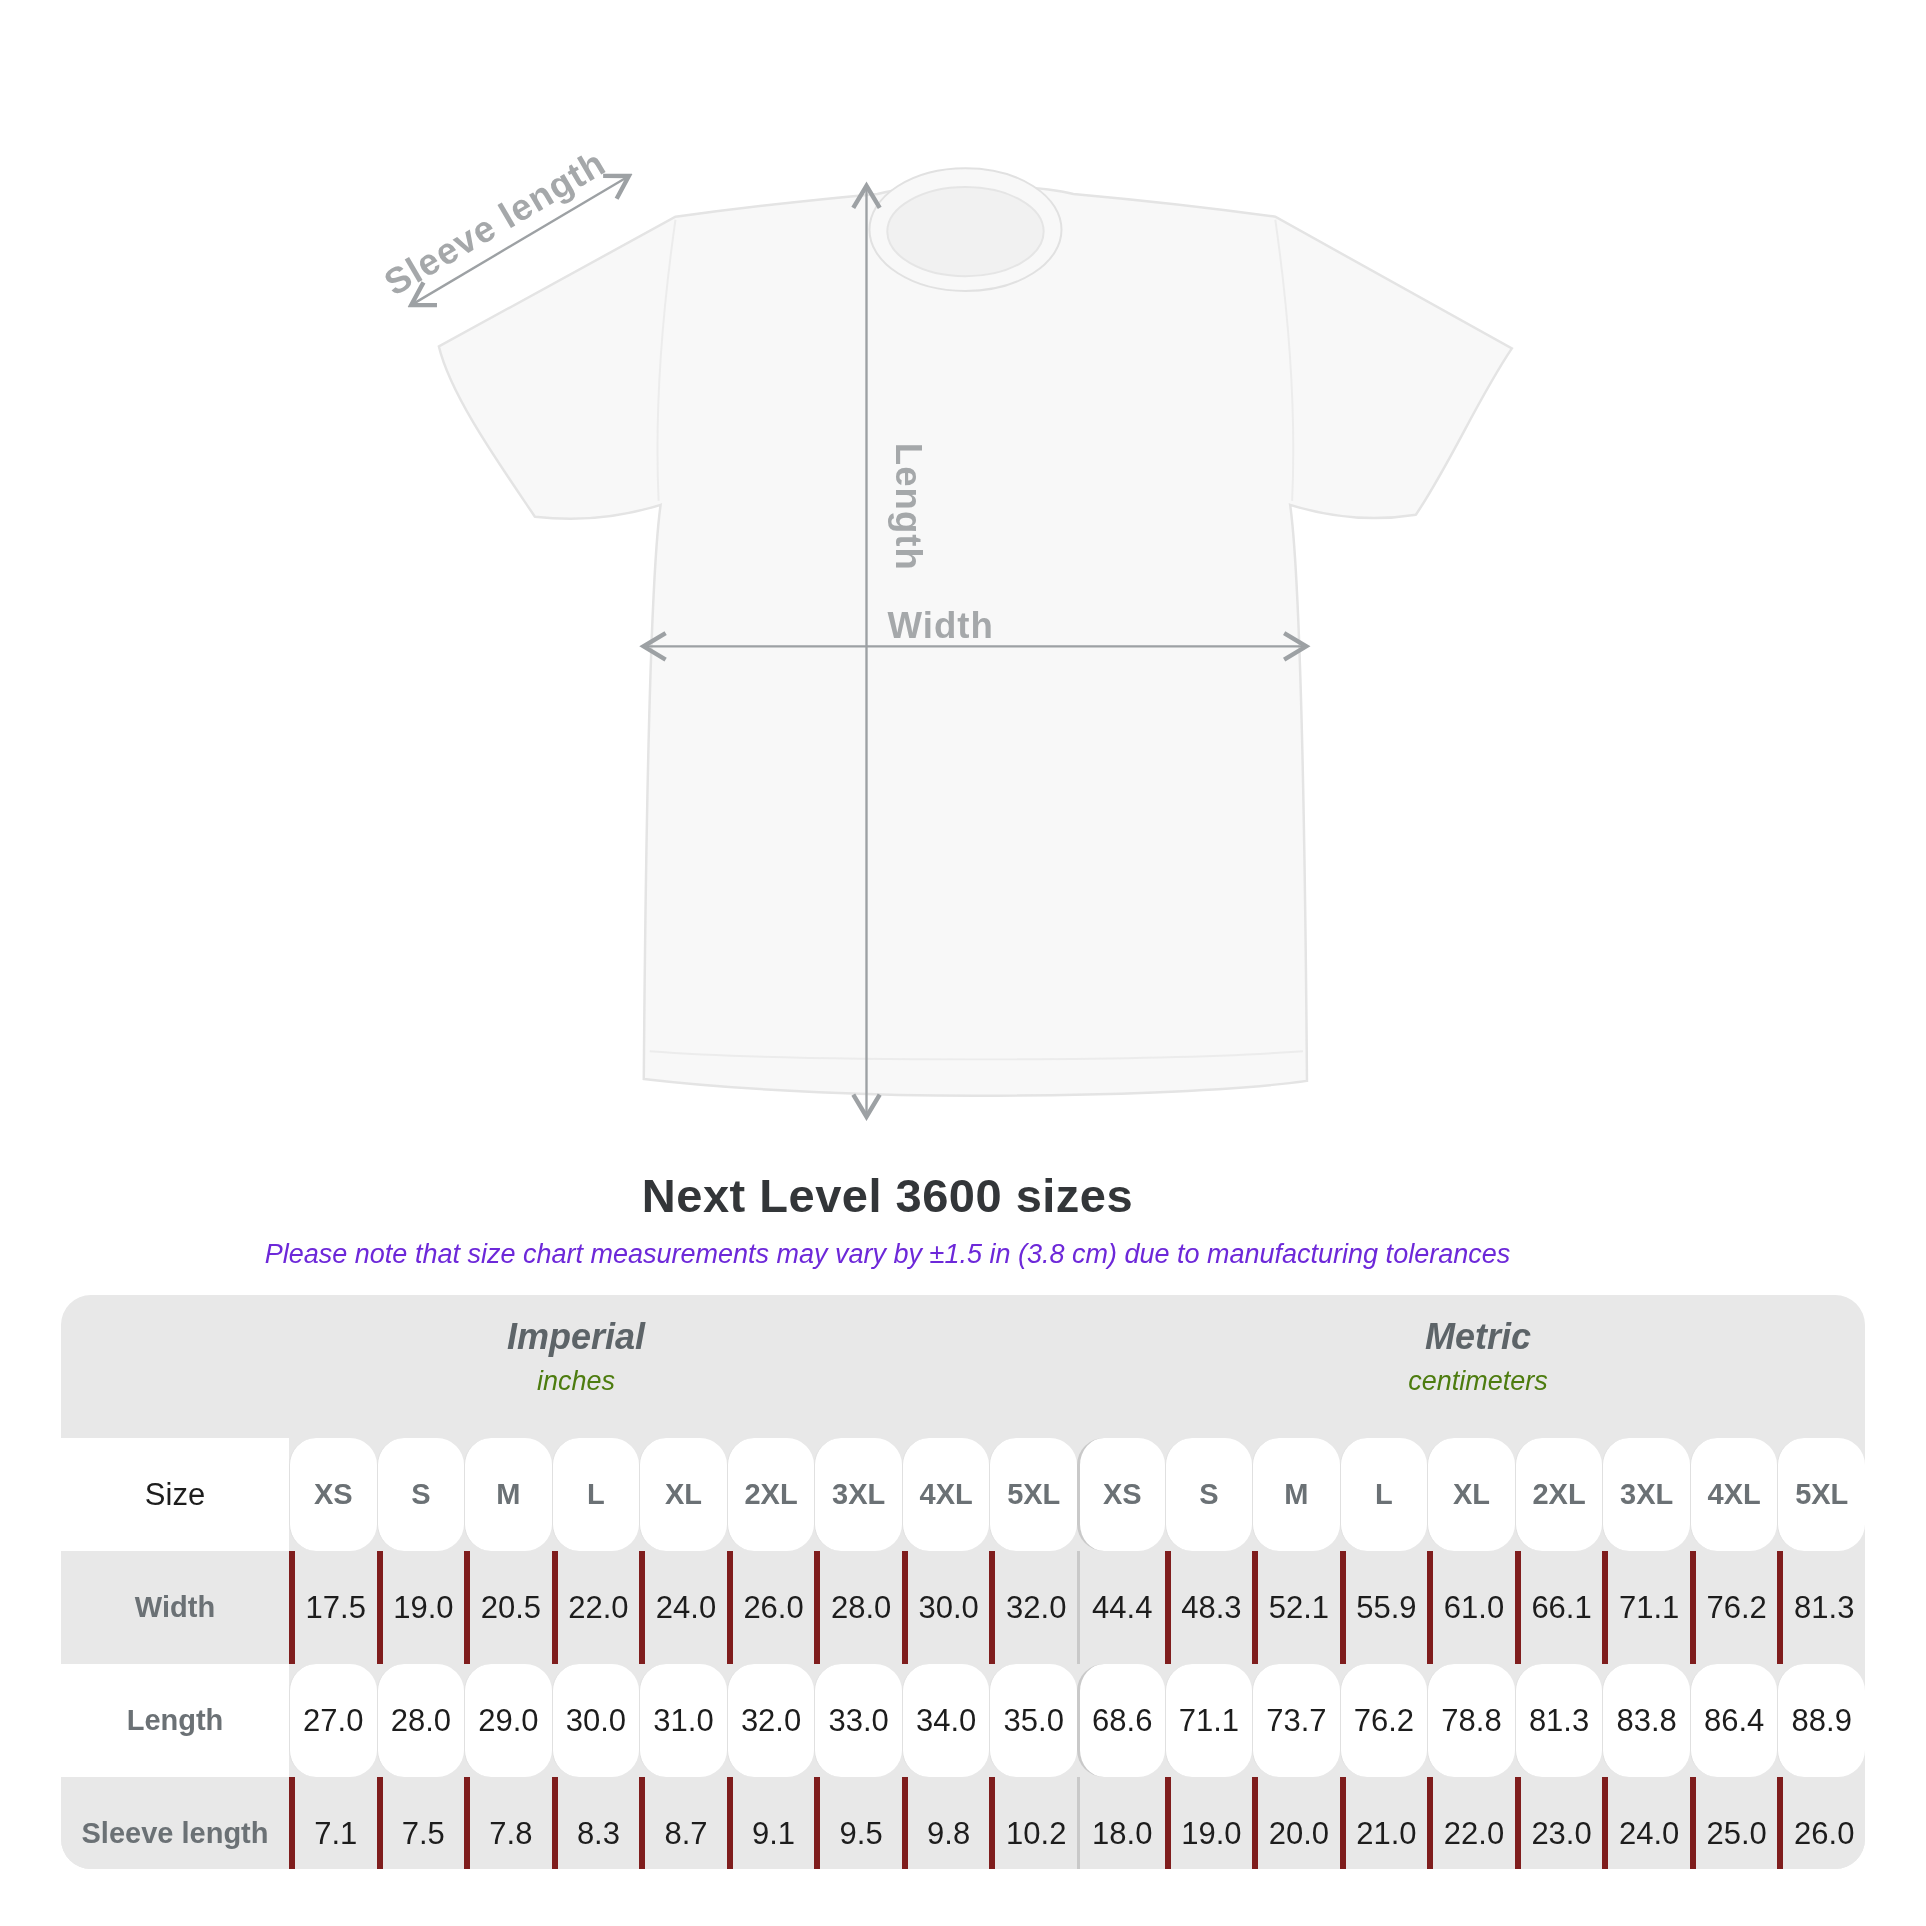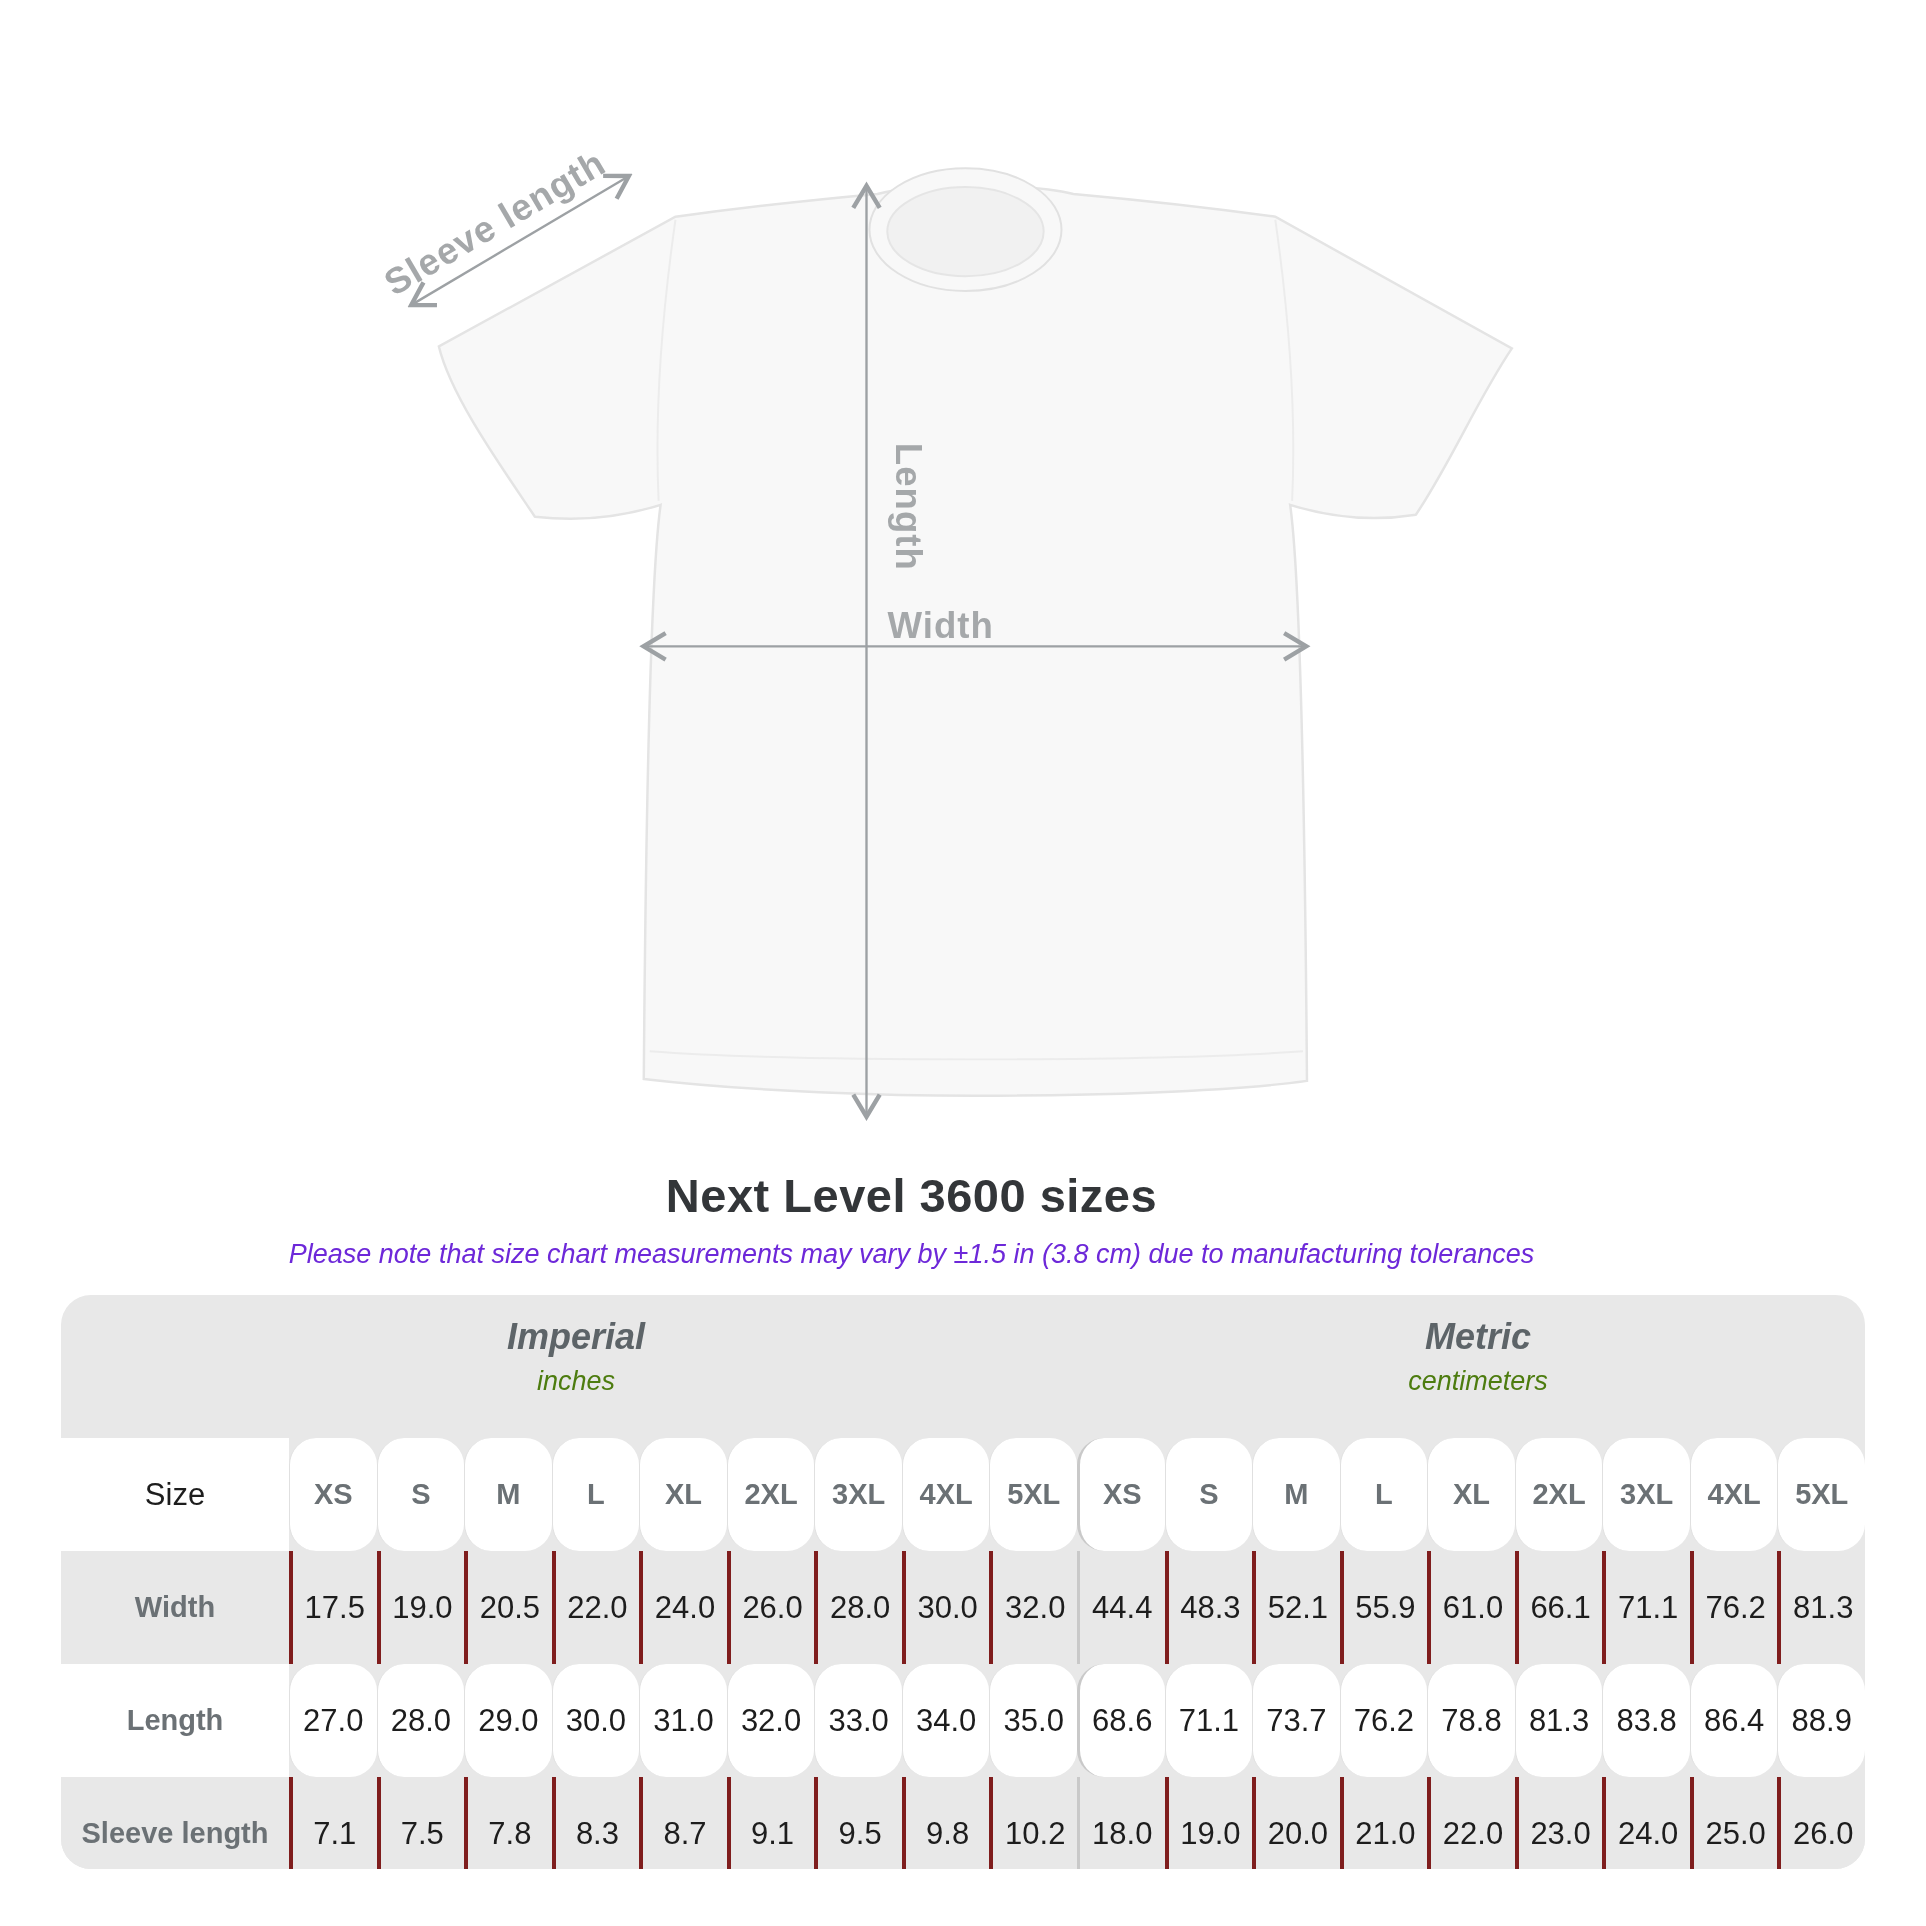--- a/index.html
+++ b/index.html
@@ -12,21 +12,21 @@
   
   .shirt-svg{position:absolute;left:0;top:0;width:1927px;height:1168px;display:block;}
   .shirt-outline{fill:#f8f8f8;stroke:#e4e4e4;stroke-width:2.5;}
   .collar-outer{fill:#f8f8f8;stroke:#e1e1e1;stroke-width:2;}
   .collar-inner{fill:#f1f1f1;stroke:#e5e5e5;stroke-width:2;}
   .seam{fill:none;stroke:#ececec;stroke-width:2;}
   .meas{stroke:#9da1a4;stroke-width:2.4;fill:none;}
   .meas-label{fill:#a5a8aa;font-weight:bold;font-size:37px;letter-spacing:1px;}
 
   
-  .title-block{position:absolute;left:0;top:1168px;width:1775px;text-align:center;padding-left:24px;}
+  .title-block{position:absolute;left:0;top:1168px;width:1775px;text-align:center;}
   .title-block h1{margin:0;font-size:47px;font-weight:bold;color:#333639;letter-spacing:0.5px;}
   .title-block p{margin:16px 0 4px 0;font-size:27px;font-style:italic;color:#6d28d9;}
 
   
   .size-card{
     position:absolute;left:61px;top:1295px;width:1804px;height:574px;
     background:#e8e8e8;border-radius:30px;overflow:hidden;
   }
   .unit-headers{display:flex;height:123px;}
   .unit-header{display:flex;flex-direction:column;align-items:center;justify-content:center;margin-left:7px;}
@@ -43,21 +43,21 @@
     margin-top:20px;
   }
   .cell{
     display:flex;align-items:center;justify-content:center;
     font-size:31px;color:#1d1d1d;
   }
   .cell.head,.cell.rowlabel{font-weight:bold;color:#6b7175;font-size:29px;}
   .cell.rw{background:#ffffff;}
   .cell.rg{background:#e8e8e8;}
   .cell.rw.sep{border-left:1px solid #e0e0e0;border-radius:27px;}
-  .cell.rg.sep{border-left:4px solid #7f1d1d;}
+  .cell.rg.sep{border-left:6px solid #7f1d1d;}
   .cell.mid{border-left:3px solid #c9c9c9 !important;}
 </style>
 </head>
 <body>
 
 <div class="stage">
 
   <svg class="shirt-svg" viewBox="0 0 1946 1180">
     <defs>
       <marker id="arrow" viewBox="0 0 14 14" refX="11" refY="7" markerWidth="13" markerHeight="13" orient="auto-start-reverse">

